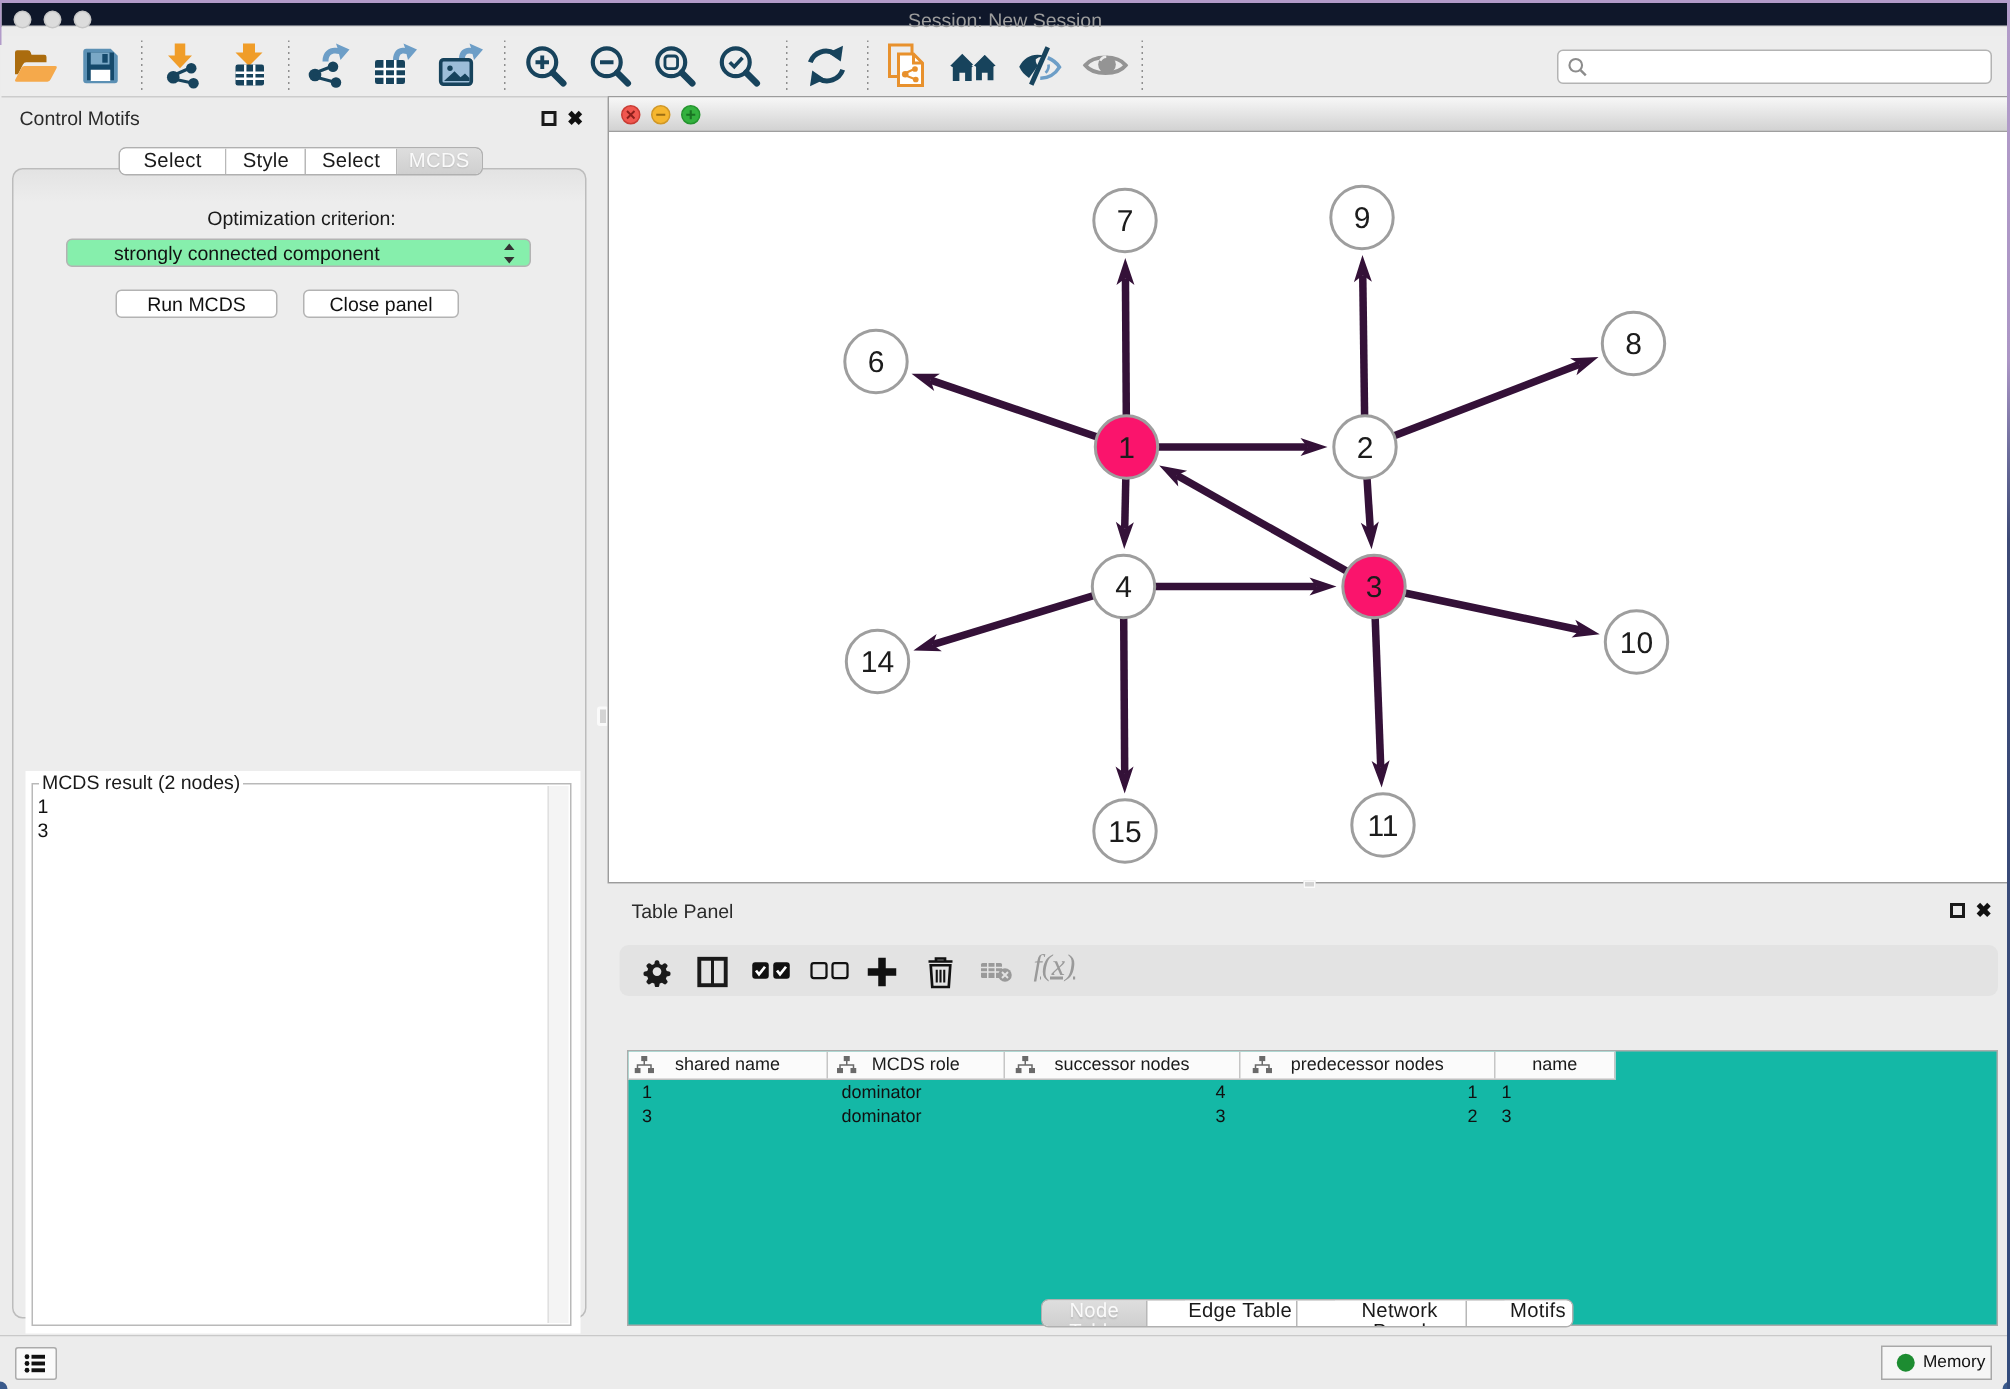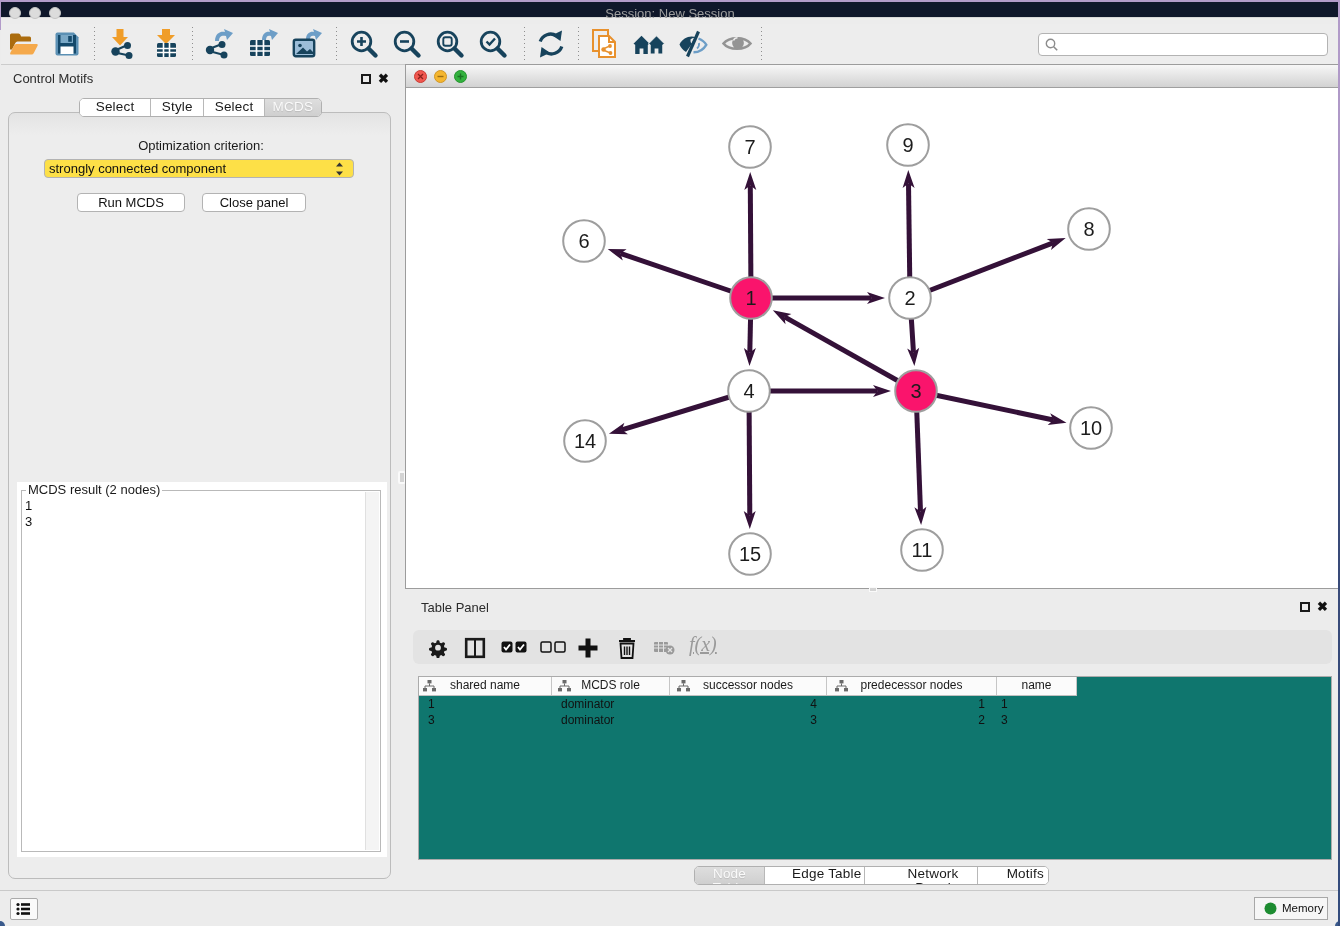--- a/index.html
+++ b/index.html
@@ -20,42 +20,42 @@
   #ctrlhead{left:13px;top:71px;font-size:13px;color:#2b2b2b;}
   .floatbox{width:10px;height:10px;border:2px solid #1a1a1a;box-sizing:border-box;}
   .closex{font-size:13px;color:#111;font-weight:bold;line-height:11px;}
   .tabbar{display:flex;border:1px solid #b0b0b0;border-radius:5px;background:#ffffff;overflow:hidden;height:19px;box-sizing:border-box;}
   .tabbar .tab{font-size:13.5px;letter-spacing:0.2px;color:#1a1a1a;text-align:center;line-height:15px;border-right:1px solid #b8b8b8;background:#fff;}
   .tabbar .tab:last-child{border-right:none;}
   .tabbar .tab.sel{background:linear-gradient(#dedede,#cfcfcf);color:#fafafa;text-shadow:0 1px 1px #bbb;}
   #ctrltabs{left:79px;top:98px;width:243px;}
   #ctrlpane{left:8px;top:112px;width:383px;height:767px;border:1px solid #bcbcbc;border-radius:7px;background:linear-gradient(#e3e3e3 0px,#ededed 22px,#ededed);box-sizing:border-box;}
   #optlabel{left:0;top:138px;width:402px;text-align:center;font-size:13px;color:#1a1a1a;}
-  #dropdown{left:44px;top:159px;width:310px;height:19px;background:#fde047;border:1px solid #b3b3b3;border-radius:4px;box-sizing:border-box;font-size:13px;color:#111;line-height:17px;padding-left:4px;}
+  #dropdown{left:44px;top:159px;width:310px;height:19px;background:#86efac;border:1px solid #b3b3b3;border-radius:4px;box-sizing:border-box;font-size:13px;color:#111;line-height:17px;padding-left:31px;}
   .btn{background:#fff;border:1px solid #b3b3b3;border-radius:4px;box-sizing:border-box;font-size:13px;color:#111;text-align:center;line-height:17px;height:19px;}
   #runbtn{left:77px;top:193px;width:108px;}
   #closebtn{left:202px;top:193px;width:104px;}
-  #mcdswrap{left:17px;top:482px;width:370px;height:375px;background:#ffffff;}
+  #mcdswrap{left:17px;top:514px;width:370px;height:375px;background:#ffffff;}
   #mcdsbox{position:absolute;left:4px;top:8px;right:6px;bottom:5px;border:1px solid #b9b9b9;}
   #mcdslegend{position:absolute;left:4px;top:-9px;background:#fff;padding:0 2px;font-size:13px;color:#1a1a1a;}
   #mcdstext{position:absolute;left:1px;top:1px;right:14px;bottom:1px;font-size:13px;color:#111;line-height:16px;padding:6px 0 0 2px;}
   #mcdsscroll{position:absolute;right:1px;top:1px;width:13px;bottom:1px;background:#f4f4f4;border-left:1px solid #e0e0e0;}
   
   #vsplit{left:398px;top:471px;width:8px;height:13px;background:#d4d4d4;border:2px solid #fafafa;box-sizing:border-box;border-radius:2px;}
   #hsplit{left:869px;top:587px;width:8px;height:5px;background:#d4d4d4;border:1px solid #fafafa;box-sizing:border-box;}
   
   #netwin{left:405px;top:64px;width:935px;height:525px;border:1px solid #9c9c9c;box-sizing:border-box;background:#fff;}
   #nettitle{position:absolute;left:0;top:0;right:0;height:22px;background:linear-gradient(#f7f7f7,#d2d2d2);border-bottom:1px solid #9f9f9f;}
   #nettitle .txt{position:absolute;left:0;right:0;top:4px;text-align:center;font-size:13px;color:#1c1c1c;}
   .mac{position:absolute;top:5px;width:13px;height:13px;border-radius:50%;box-sizing:border-box;}
   #netcanvas{position:absolute;left:0;top:24px;right:0;bottom:0;background:#fff;}
   
   #tphead{left:421px;top:600px;font-size:13px;color:#2b2b2b;}
   #tptools{left:413px;top:630px;width:919px;height:34px;background:#e3e3e3;border-radius:6px;}
-  #tbl{left:418px;top:676px;width:914px;height:184px;background:#0f766e;border:1px solid #ababab;box-sizing:border-box;padding-left:44px;}
+  #tbl{left:418px;top:700px;width:914px;height:184px;background:#14b8a6;border:1px solid #ababab;box-sizing:border-box;padding-left:44px;}
   #tblhdr{position:absolute;left:0;top:0;width:658px;height:18px;border-bottom:1px solid #c0c0c0;background:#fbfbfb;}
   .hcell{position:absolute;top:0;height:18px;border-right:1px solid #c6c6c6;box-sizing:border-box;font-size:12px;color:#1a1a1a;text-align:center;line-height:17px;}
   .rcell{position:absolute;font-size:12px;color:#111;height:16px;line-height:16px;}
   #btabs{left:694px;top:866px;width:355px;gap:25px;}
   #btabs .tab{line-height:14px;}
   
   #statline{left:0;top:890px;width:1340px;height:1px;background:#c9c9c9;}
   #statusbar{left:0;top:891px;width:1340px;height:35px;background:#ececec;}
   #listbtn{left:10px;top:898px;width:28px;height:22px;background:#fafafa;border:1px solid #ababab;box-sizing:border-box;border-radius:2px;}
   #membtn{left:1254px;top:897px;width:74px;height:23px;background:#f6f6f6;border:1px solid #a8a8a8;box-sizing:border-box;font-size:12px;color:#111;}

